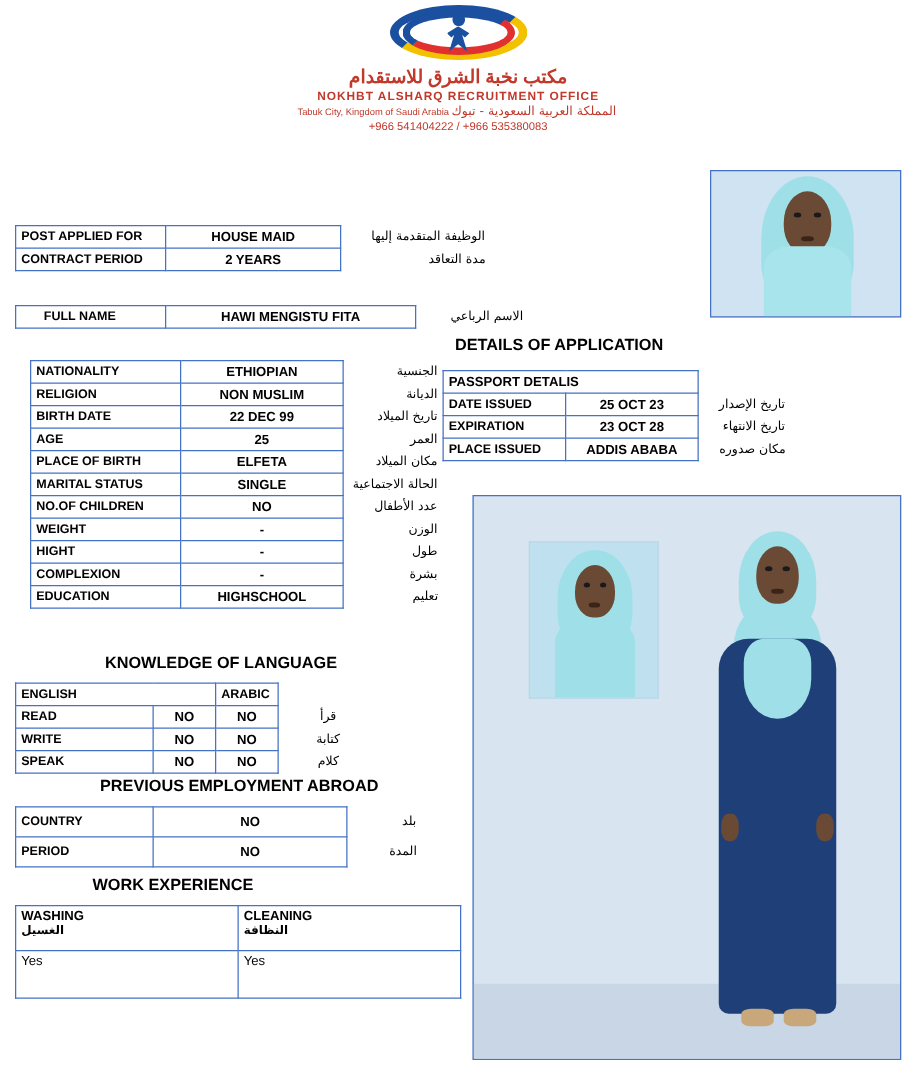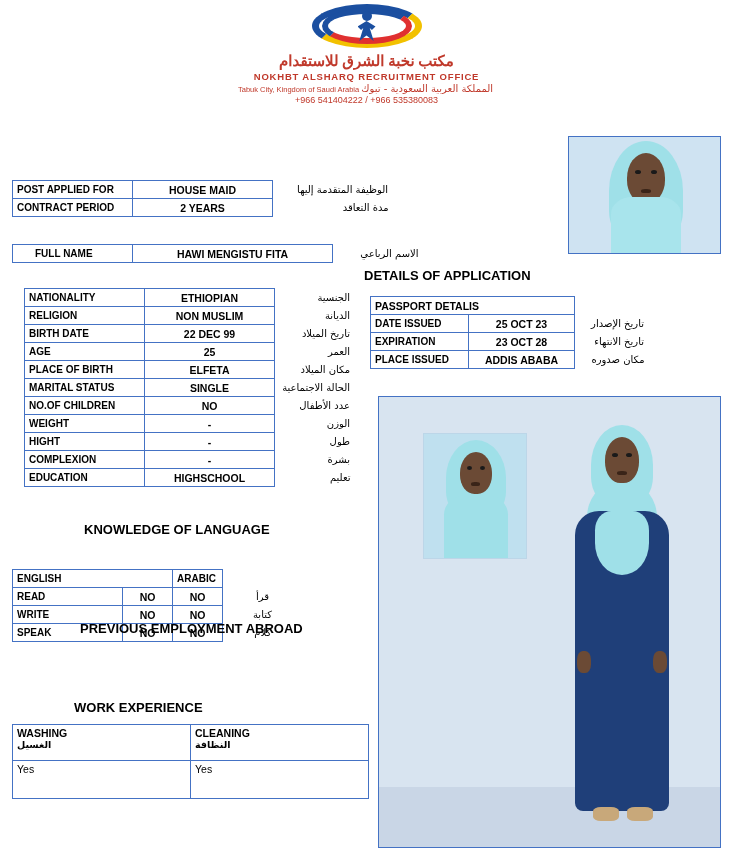--- a/index.html
+++ b/index.html
@@ -136,31 +136,31 @@
   #details-title {
     top: 268px; left: 364px;
     font-size: 13px; font-weight: bold; color: #000;
   }
 
   #personal-block { top: 288px; left: 12px; padding-left: 12px; }
   #personal-block td.c1 { width: 120px; }
   #personal-block td.c2 { width: 130px; }
   #personal-block td.c3 { width: 80px; }
 
-  #passport-block { top: 296px; left: 370px; }
+  #passport-block { top: 296px; left: 354px; }
   #passport-block td.c1 { width: 98px; }
   #passport-block td.c2 { width: 106px; }
   #passport-block td.c3 { width: 74px; }
   #passport-block .title { font-weight: bold; font-size: 10.5px; }
 
   #lang-title {
     top: 522px; left: 84px;
     font-size: 13px; font-weight: bold;
   }
-  #lang-block { top: 546px; left: 12px; margin-top: 23px; }
+  #lang-block { top: 546px; left: 12px; }
   #lang-block td.c1 { width: 110px; }
   #lang-block td.c2 { width: 50px; }
   #lang-block td.c3 { width: 50px; }
   #lang-block td.c4 { width: 80px; }
 
   #prev-title {
     top: 621px; left: 80px;
     font-size: 13px; font-weight: bold;
   }
   #prev-block { top: 645px; left: 12px; }
@@ -434,20 +434,36 @@
           <td class="c1 lbl">SPEAK</td>
           <td class="c2 val">NO</td>
           <td class="c3 val">NO</td>
           <td class="c4 ar noborder" style="text-align:center;">كلام</td>
         </tr>
       </tbody>
     </table>
   </div>
 
   <div class="blk" id="prev-title">PREVIOUS EMPLOYMENT ABROAD</div>
+  <div class="blk" id="prev-block">
+    <table class="grid">
+      <tbody>
+        <tr>
+          <td class="c1 lbl" style="height:24px;">COUNTRY</td>
+          <td class="c2 val">NO</td>
+          <td class="c3 ar noborder">بلد</td>
+        </tr>
+        <tr>
+          <td class="c1 lbl" style="height:24px;">PERIOD</td>
+          <td class="c2 val">NO</td>
+          <td class="c3 ar noborder">المدة</td>
+        </tr>
+      </tbody>
+    </table>
+  </div>
 
   <div class="blk" id="work-title">WORK EXPERIENCE</div>
   <div class="blk" id="work-block">
     <table class="grid">
       <tbody>
         <tr>
           <td class="c1 hdr">
             <div class="en">WASHING</div>
             <div class="arsm">الغسيل</div>
           </td>

